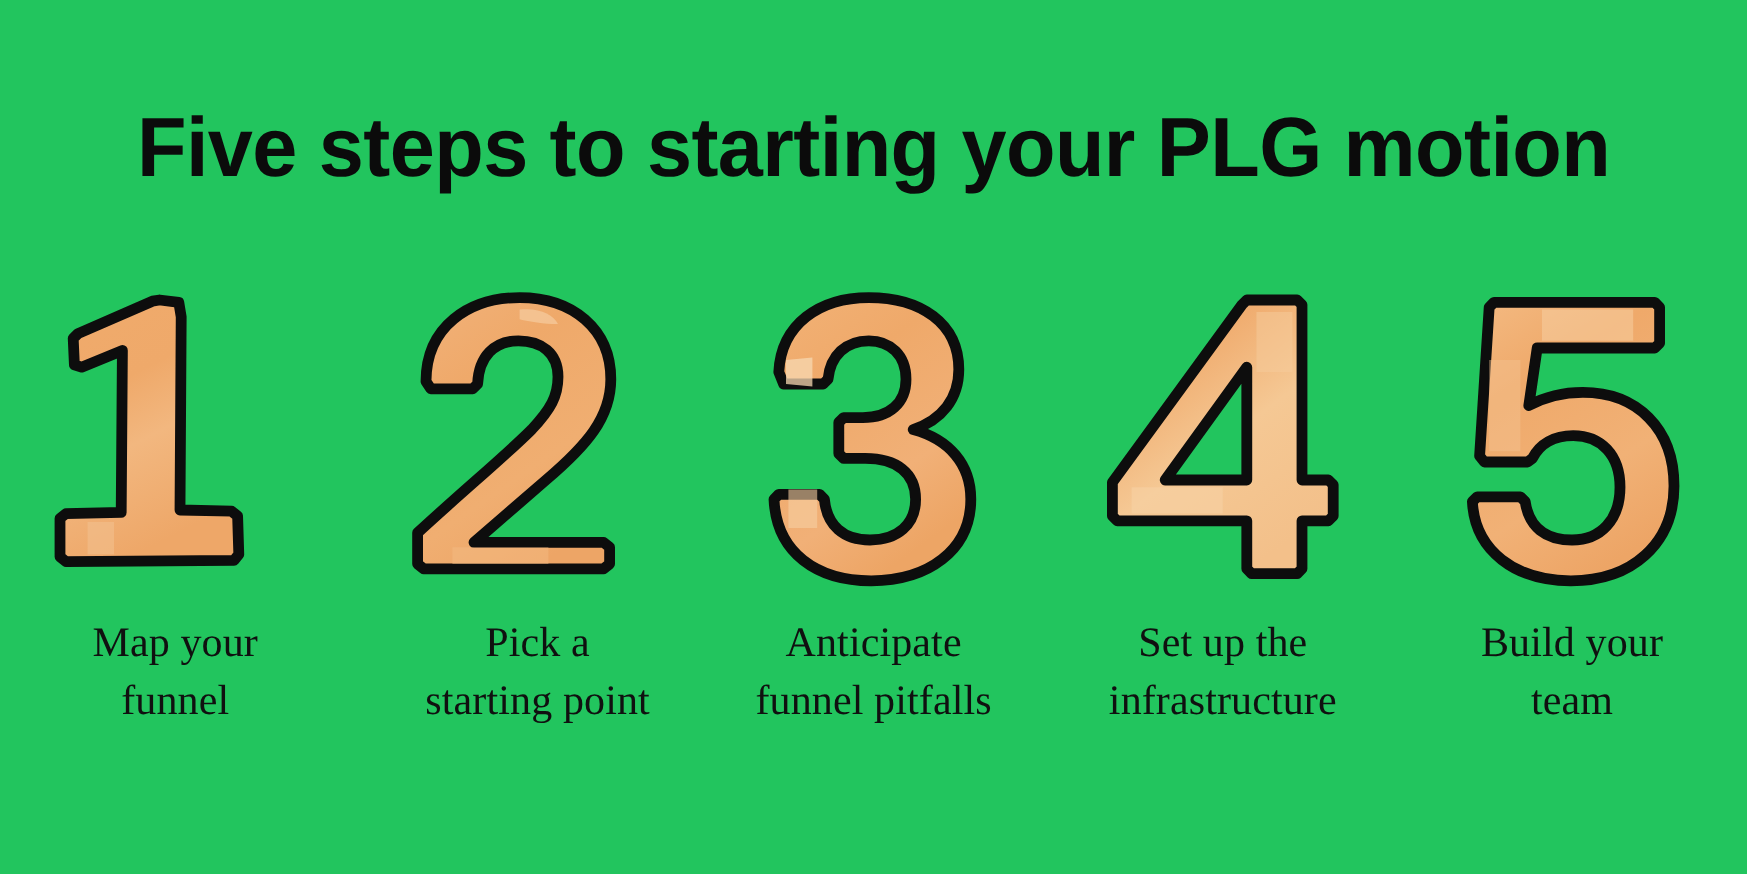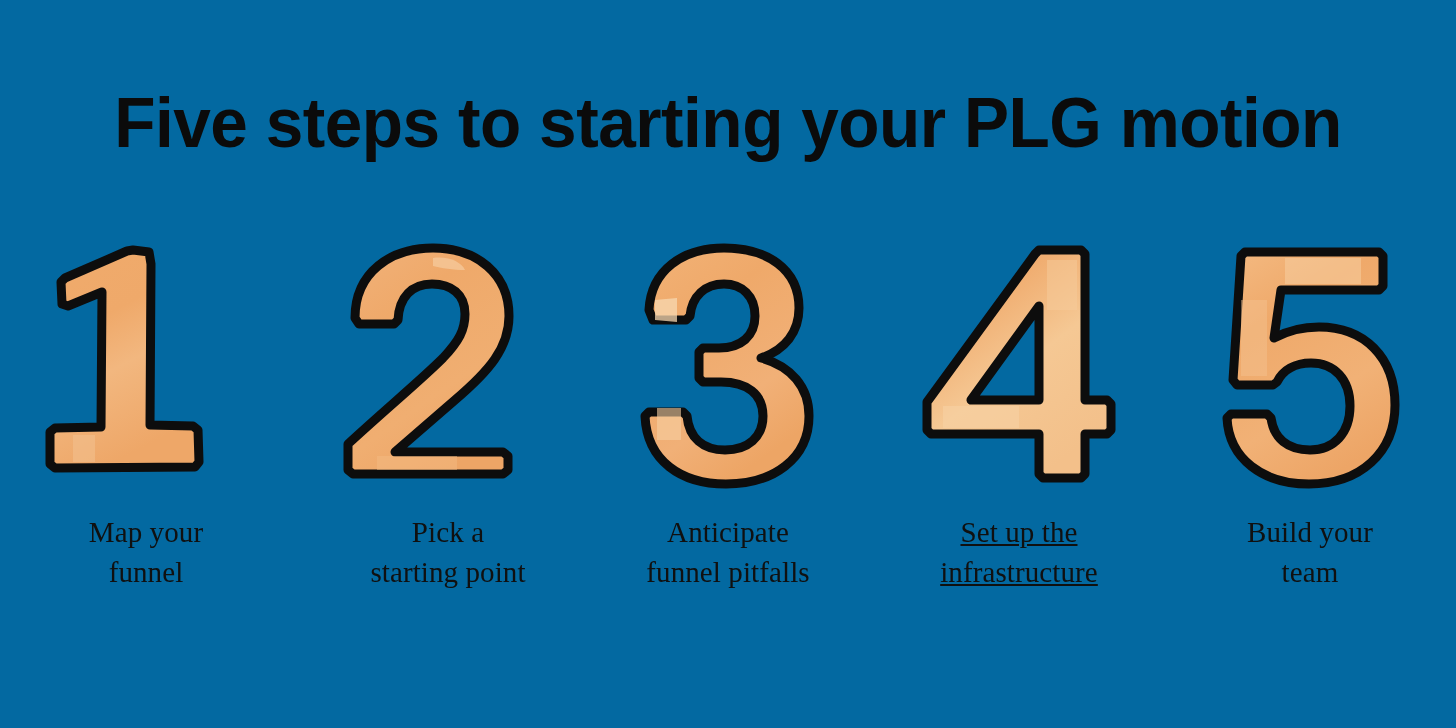--- a/index.html
+++ b/index.html
@@ -66,38 +66,38 @@
     display: block;
     width: 200px;
     height: 250px;
     overflow: visible;
   }
   .caption {
     margin-top: 22px;
     text-align: center;
     font-family: "Liberation Serif", "DejaVu Serif", serif;
     font-weight: 400;
-    font-size: 29px;
+    font-size: 35px;
     line-height: 1.38;
     color: #101010;
     white-space: pre-line;
     letter-spacing: 0.1px;
   }
 
   
   .step-1 .numeral-wrap { margin-left: -6px; }
   .step-2 .numeral-wrap { margin-left: 0px; }
   .step-3 .numeral-wrap { margin-left: 2px; }
   .step-4 .numeral-wrap { margin-left: 0px; }
   .step-5 .numeral-wrap { margin-left: 2px; }
 </style>
 </head>
 <body style="background: rgb(255, 255, 255);">
 
-<div id="canvas" style="background: #0369a1;">
+<div id="canvas" style="background: #22c55e;">
 
   <div id="title" style="color: rgb(11, 11, 11);">Five steps to starting your PLG motion</div>
 
   <div id="steps">
 
     <div class="step step-1">
       <div class="numeral-wrap">
         <svg viewBox="0 0 200 250" aria-hidden="true">
           <defs>
             <linearGradient id="w1" x1="0" y1="0" x2="0.35" y2="1">
@@ -242,21 +242,21 @@
                    L 8 190
                    L 8 162
                    L 116 14 Z
                    M 120 160
                    L 120 66
                    L 52 160 Z" fill="url(#w4)" stroke="#0d0d0d" stroke-width="9" stroke-linejoin="round" stroke-linecap="round" fill-rule="evenodd"></path>
           <path d="M 128 20 L 158 20 L 158 70 L 128 70 Z" fill="#f6cc9c" opacity="0.5"></path>
           <path d="M 24 166 L 100 166 L 100 188 L 24 188 Z" fill="#f7d4a8" opacity="0.5"></path>
         </svg>
       </div>
-      <div class="caption" style="color: rgb(16, 16, 16); text-decoration: underline;">Set up the
+      <div class="caption" style="color: rgb(16, 16, 16);">Set up the
 infrastructure</div>
     </div>
 
     <div class="step step-5">
       <div class="numeral-wrap">
         <svg viewBox="0 0 200 250" aria-hidden="true">
           <defs>
             <linearGradient id="w5" x1="0.1" y1="0" x2="0.55" y2="1">
               <stop offset="0%" stop-color="#f3b87f"></stop>
               <stop offset="30%" stop-color="#efa96a"></stop>

